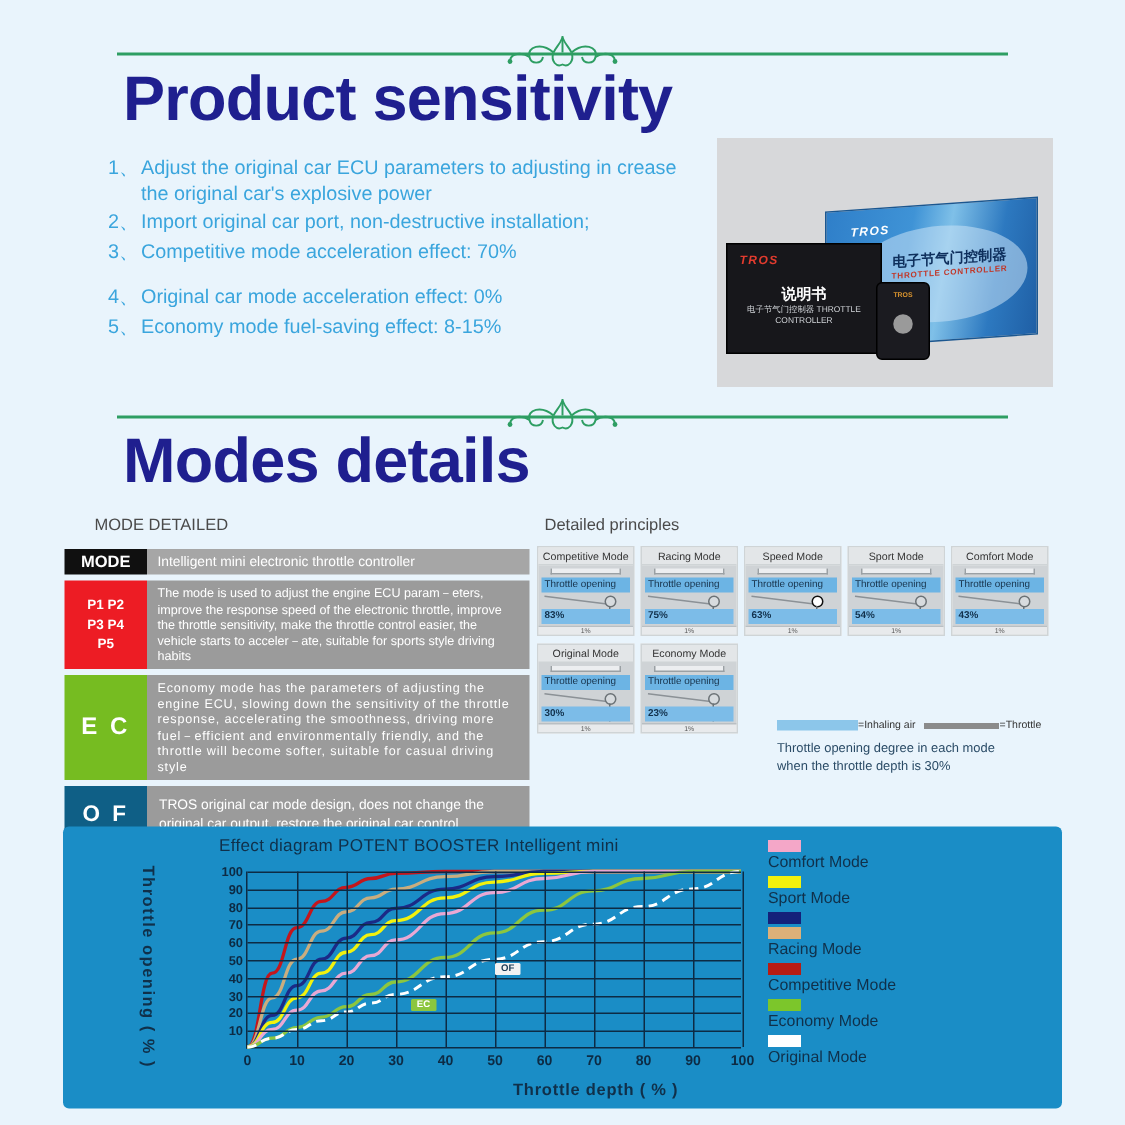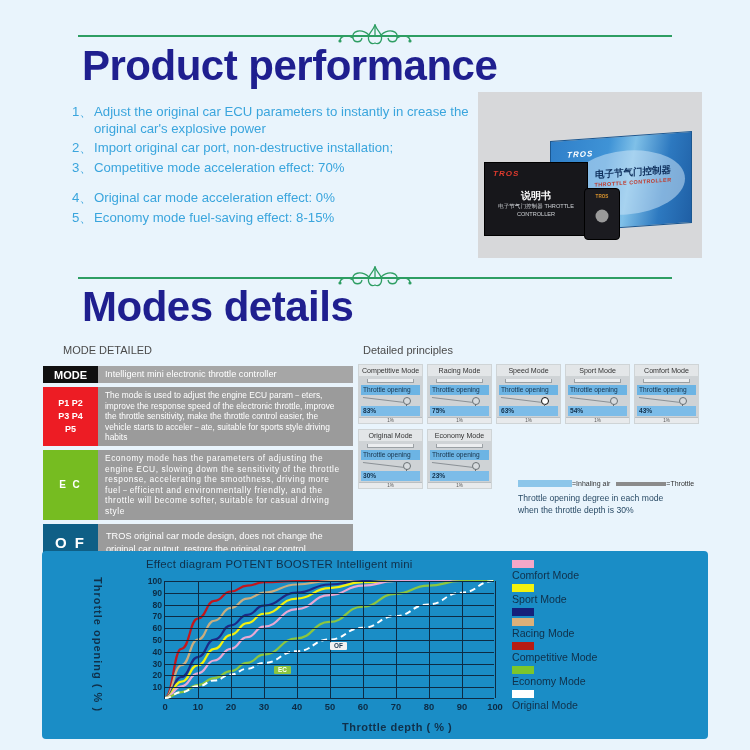--- a/index.html
+++ b/index.html
@@ -123,21 +123,21 @@
     color: #fff; font-weight: bold; text-align: center;
   }
   .mval {
     flex: 1; background: #9b9b9b; color: #fff;
     padding: 3px 7px; font-size: 8.4px; line-height: 10.6px;
   }
   .r-head .mkey { background: #101010; font-size: 11px; height: 17px; }
   .r-head .mval { background: #a6a6a6; font-size: 9.2px; padding-top: 3px; height: 17px; }
   .r-p .mkey { background: #ed1c24; font-size: 9px; flex-direction: column; line-height: 13px; padding: 4px 0; }
   .r-p .mkey span { display: block; }
-  .r-ec .mkey { background: #76bc21; font-size: 10px; letter-spacing: 2px; }
+  .r-ec .mkey { background: #76bc21; font-size: 16px; letter-spacing: 2px; }
   .r-ec .mval { letter-spacing: 0.55px; }
   .r-of .mkey { background: #0f5f86; font-size: 15px; letter-spacing: 2px; }
   .r-of .mval { font-size: 9.2px; line-height: 13px; padding: 6px 8px; }
 
   
   .cards { position: absolute; left: 358px; top: 364px; width: 350px; }
   .cardrow { display: flex; gap: 4px; margin-bottom: 5px; }
   .card { width: 65px; background: #f3f4f4; border: 1px solid #cfd4d6; }
   .card .ct {
     text-align: center; font-size: 7.1px; color: #333;
@@ -251,26 +251,26 @@
         <path d="M54 13 C62 6 72 9 70 16 C69 21 62 21 61 16"></path>
         <path d="M42 13 C40 19 44 23 48 21 C52 23 56 19 54 13"></path>
         <path d="M26 16 C20 12 14 14 13 18"></path>
         <path d="M70 16 C76 12 82 14 83 18"></path>
       </g>
       <circle cx="13" cy="19" r="1.6" fill="#2e9e63"></circle>
       <circle cx="83" cy="19" r="1.6" fill="#2e9e63"></circle>
     </svg>
   </div>
 
-  <h1 class="heading" id="h-product">Product performance</h1>
+  <h1 class="heading" id="h-product">Product sensitivity</h1>
 
   <ul class="bullets">
       <li class="">
         <span class="num">1、</span>
-        <span class="txt">Adjust the original car ECU parameters to instantly in crease the original car's explosive power</span>
+        <span class="txt">Adjust the original car ECU parameters to adjusting in crease the original car's explosive power</span>
       </li>
       <li class="">
         <span class="num">2、</span>
         <span class="txt">Import original car port, non-destructive installation;</span>
       </li>
       <li class="">
         <span class="num">3、</span>
         <span class="txt">Competitive mode acceleration effect: 70%</span>
       </li>
       <li class="gap">

